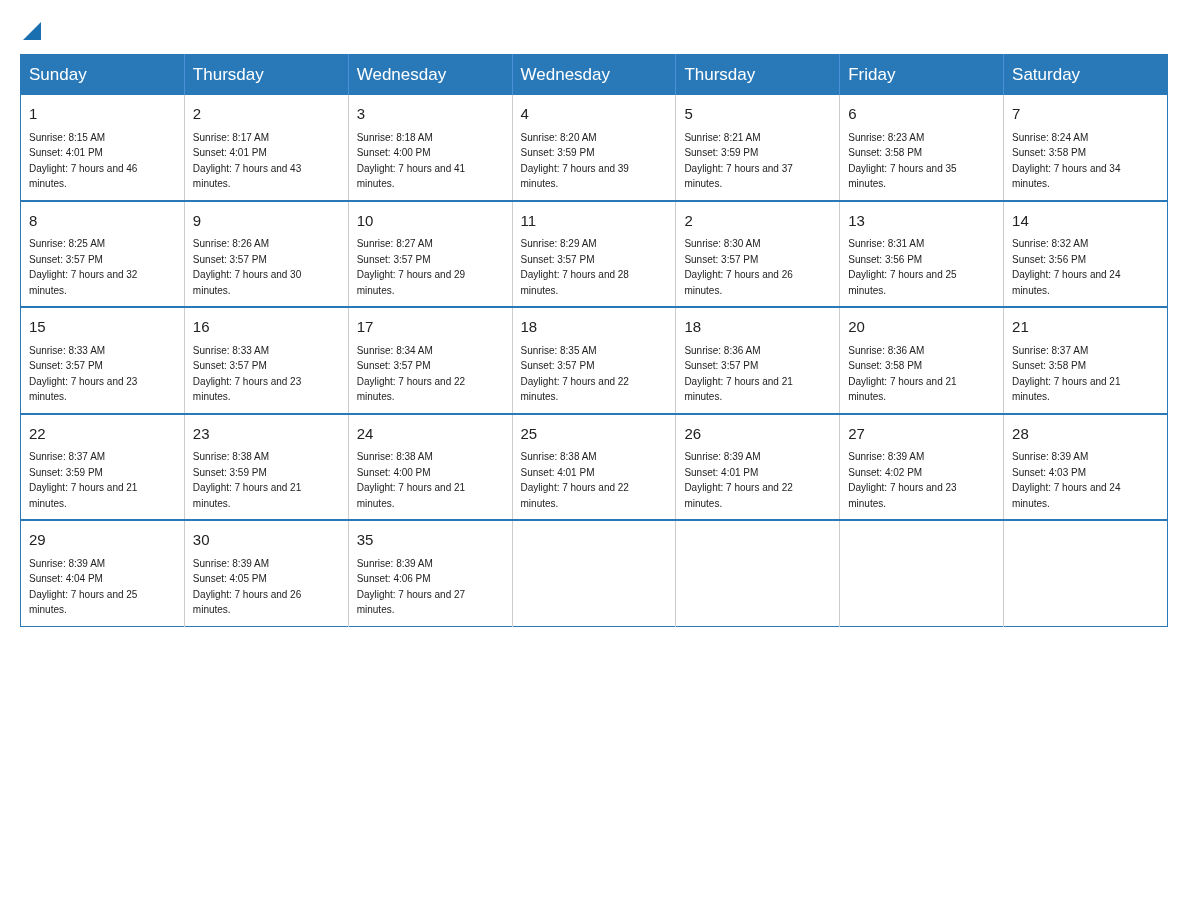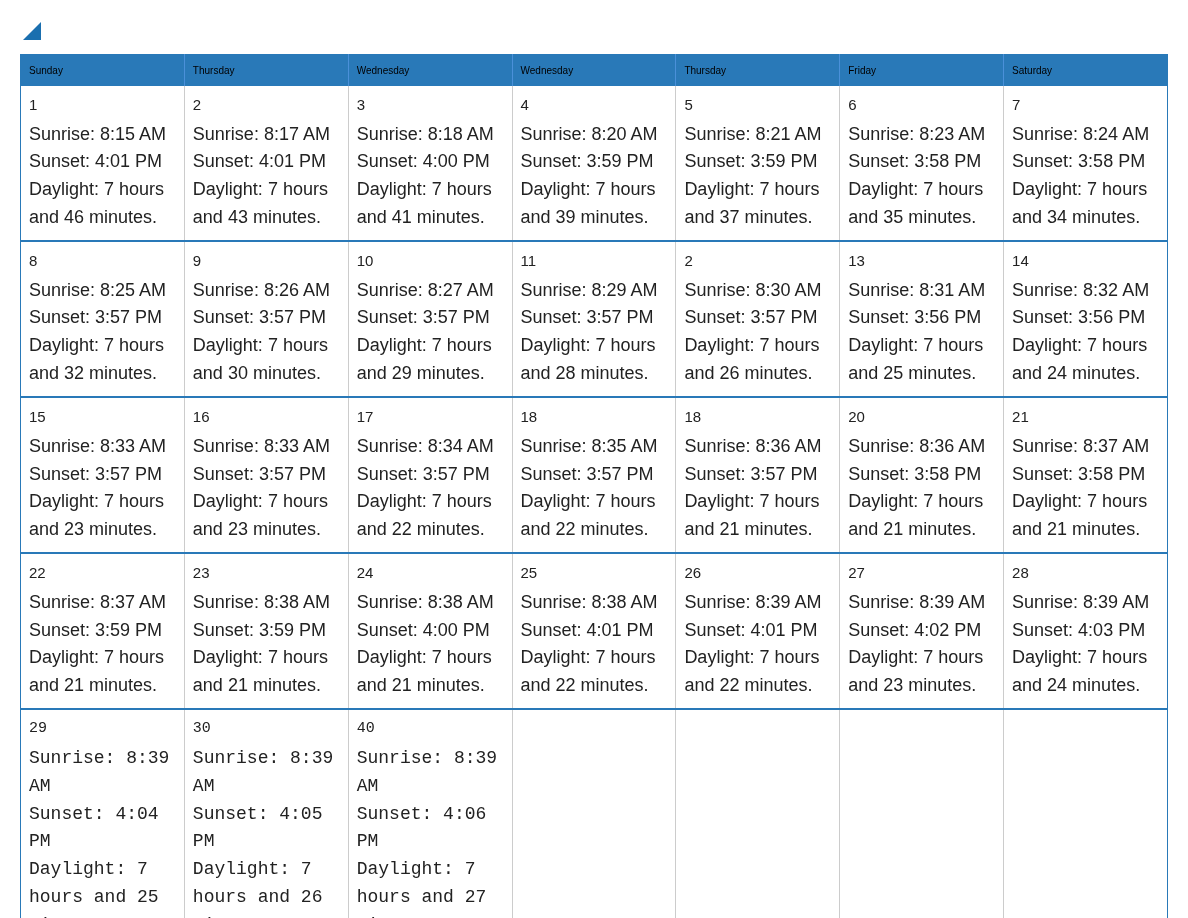--- a/index.html
+++ b/index.html
@@ -35,22 +35,22 @@
       color: #555;
       margin-top: 4px;
     }
     .calendar {
       width: 100%;
       border-collapse: collapse;
       border: 1px solid #2979b8;
     }
     .calendar th {
       background-color: #2979b8;
-      color: #000000;
-      font-size: 10px;
+      color: #ffffff;
+      font-size: 17px;
       font-weight: normal;
       padding: 10px 8px;
       text-align: left;
       border-right: 1px solid #4a90d9;
     }
     .calendar th:last-child {
       border-right: none;
     }
     .calendar td {
       vertical-align: top;
@@ -61,30 +61,29 @@
       min-height: 110px;
       font-size: 13px;
       color: #222;
       line-height: 1.5;
     }
     .calendar td:last-child {
       border-right: none;
     }
     .calendar tr:last-child td {
       border-bottom: none;
-      font-family: Liberation Mono, monospace;
     }
     .day-number {
       font-size: 15px;
       font-weight: normal;
       display: block;
       margin-bottom: 4px;
     }
     .day-info {
-      font-size: 18px;
+      font-size: 10px;
       color: #222;
       line-height: 1.55;
     }
     .empty-cell {
       background: #fff;
     }
     .logo-general {
       font-size: 22px;
       font-weight: bold;
       color: #222;
@@ -376,21 +375,21 @@
         </td>
         <td>
           <span class="day-number">30</span>
         <div class="day-info">
           Sunrise: 8:39 AM<br>
           Sunset: 4:05 PM<br>
           Daylight: 7 hours and 26 minutes.
         </div>
         </td>
         <td>
-          <span class="day-number">40</span>
+          <span class="day-number">35</span>
         <div class="day-info">
           Sunrise: 8:39 AM<br>
           Sunset: 4:06 PM<br>
           Daylight: 7 hours and 27 minutes.
         </div>
         </td>
         <td class="empty-cell"></td>
         <td class="empty-cell"></td>
         <td class="empty-cell"></td>
         <td class="empty-cell"></td>

